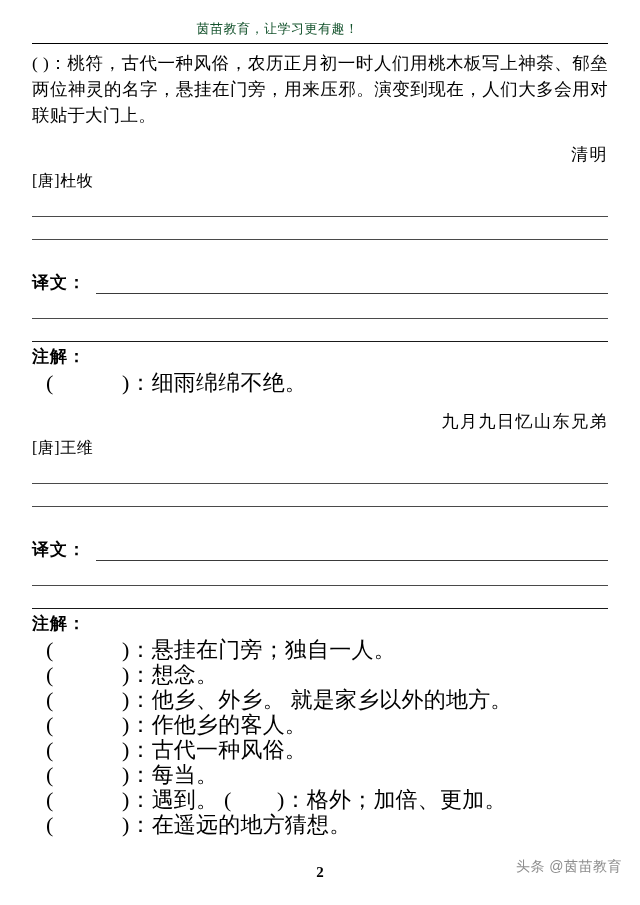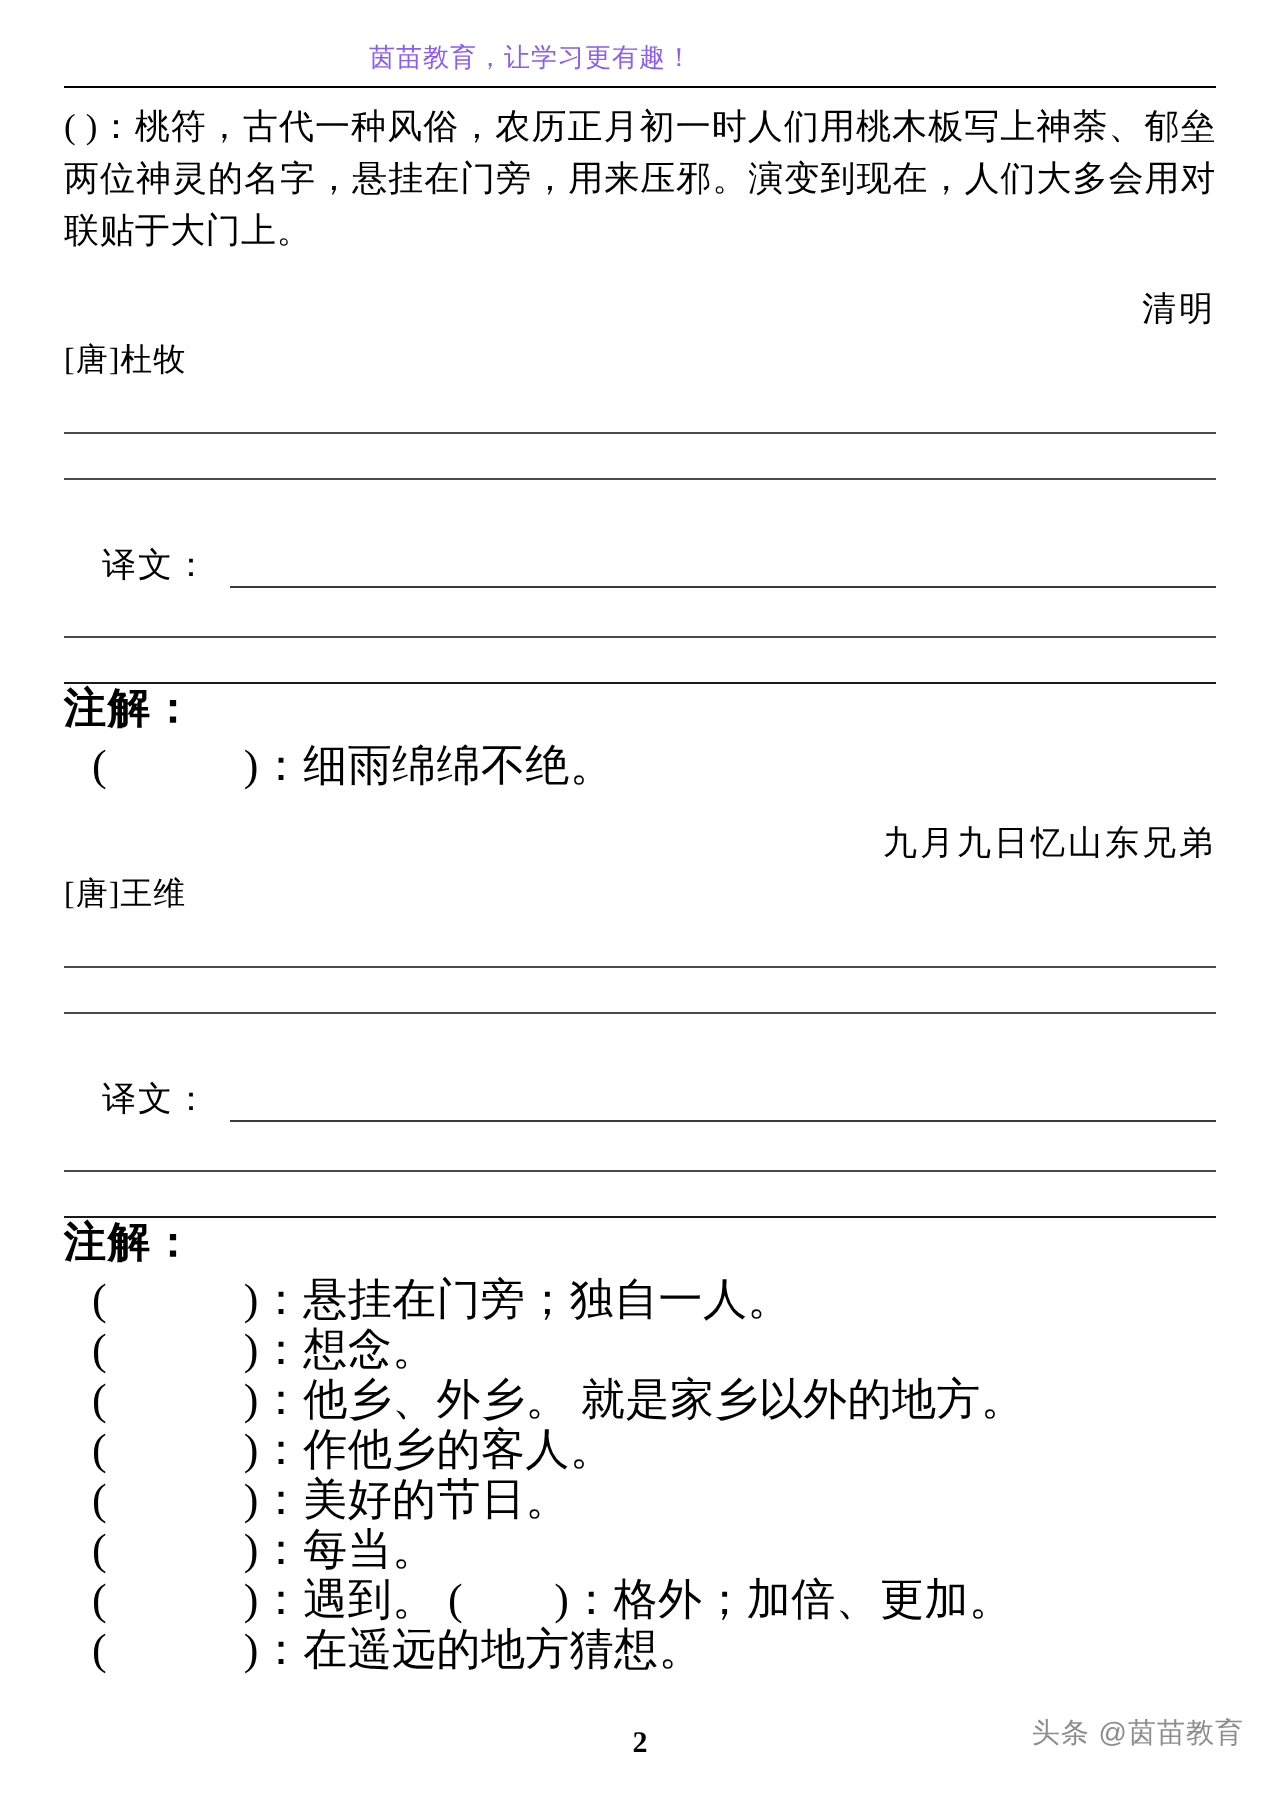--- a/index.html
+++ b/index.html
@@ -20,26 +20,26 @@
     position: relative;
     width: 640px;
     height: 905px;
     box-sizing: border-box;
   }
 
   
   .running-header {
     position: absolute;
     top: 20px;
-    left: 0;
+    left: 12px;
     width: 531px;
     text-align: center;
     font-size: 13px;
     letter-spacing: 0.5px;
-    color: #8b5cf6;
+    color: #14532d;
   }
 
   
   .content {
     position: absolute;
     left: 32px;
     top: 43px;
     width: 576px;
     border-top: 1.5px solid #000;
     padding-top: 6px;
@@ -87,42 +87,40 @@
   }
 
   
   .trans-row {
     display: flex;
     align-items: flex-end;
     height: 30px;
   }
   .trans-label {
     font-size: 17px;
-    font-weight: 400;
+    font-weight: 700;
     letter-spacing: 1px;
     white-space: nowrap;
     padding-bottom: 2px;
-    margin-left: 19px;
   }
   .trans-rule {
     flex: 1 1 auto;
     margin-left: 10px;
     border-bottom: 1.6px solid #3a3a3a;
     height: 0;
     margin-bottom: 2px;
   }
 
   
   .notes-label {
-    font-size: 21px;
+    font-size: 17px;
     font-weight: 700;
     letter-spacing: 1px;
     line-height: 26px;
     margin-top: 2px;
-    font-family: Liberation Mono, monospace;
   }
   .note-line {
     font-size: 22px;
     line-height: 25px;
     padding-left: 14px;
     white-space: pre;
     letter-spacing: 0.2px;
   }
 
   
@@ -199,21 +197,21 @@
       <div class="rule"></div>
 
       <div class="rule-gap"></div>
       <div class="rule rule-dark"></div>
 
       <div class="notes-label">注解：</div>
       <div class="note-line">(            )：悬挂在门旁；独自一人。</div>
       <div class="note-line">(            )：想念。</div>
       <div class="note-line">(            )：他乡、外乡。 就是家乡以外的地方。</div>
       <div class="note-line">(            )：作他乡的客人。</div>
-      <div class="note-line">(            )：美好的节日。</div>
+      <div class="note-line">(            )：古代一种风俗。</div>
       <div class="note-line">(            )：每当。</div>
       <div class="note-line">(            )：遇到。 (        )：格外；加倍、更加。</div>
       <div class="note-line">(            )：在遥远的地方猜想。</div>
     </div>
 
   </div>
 
   <div class="page-number">2</div>
 
   <div class="watermark">头条 @茵苗教育</div>

